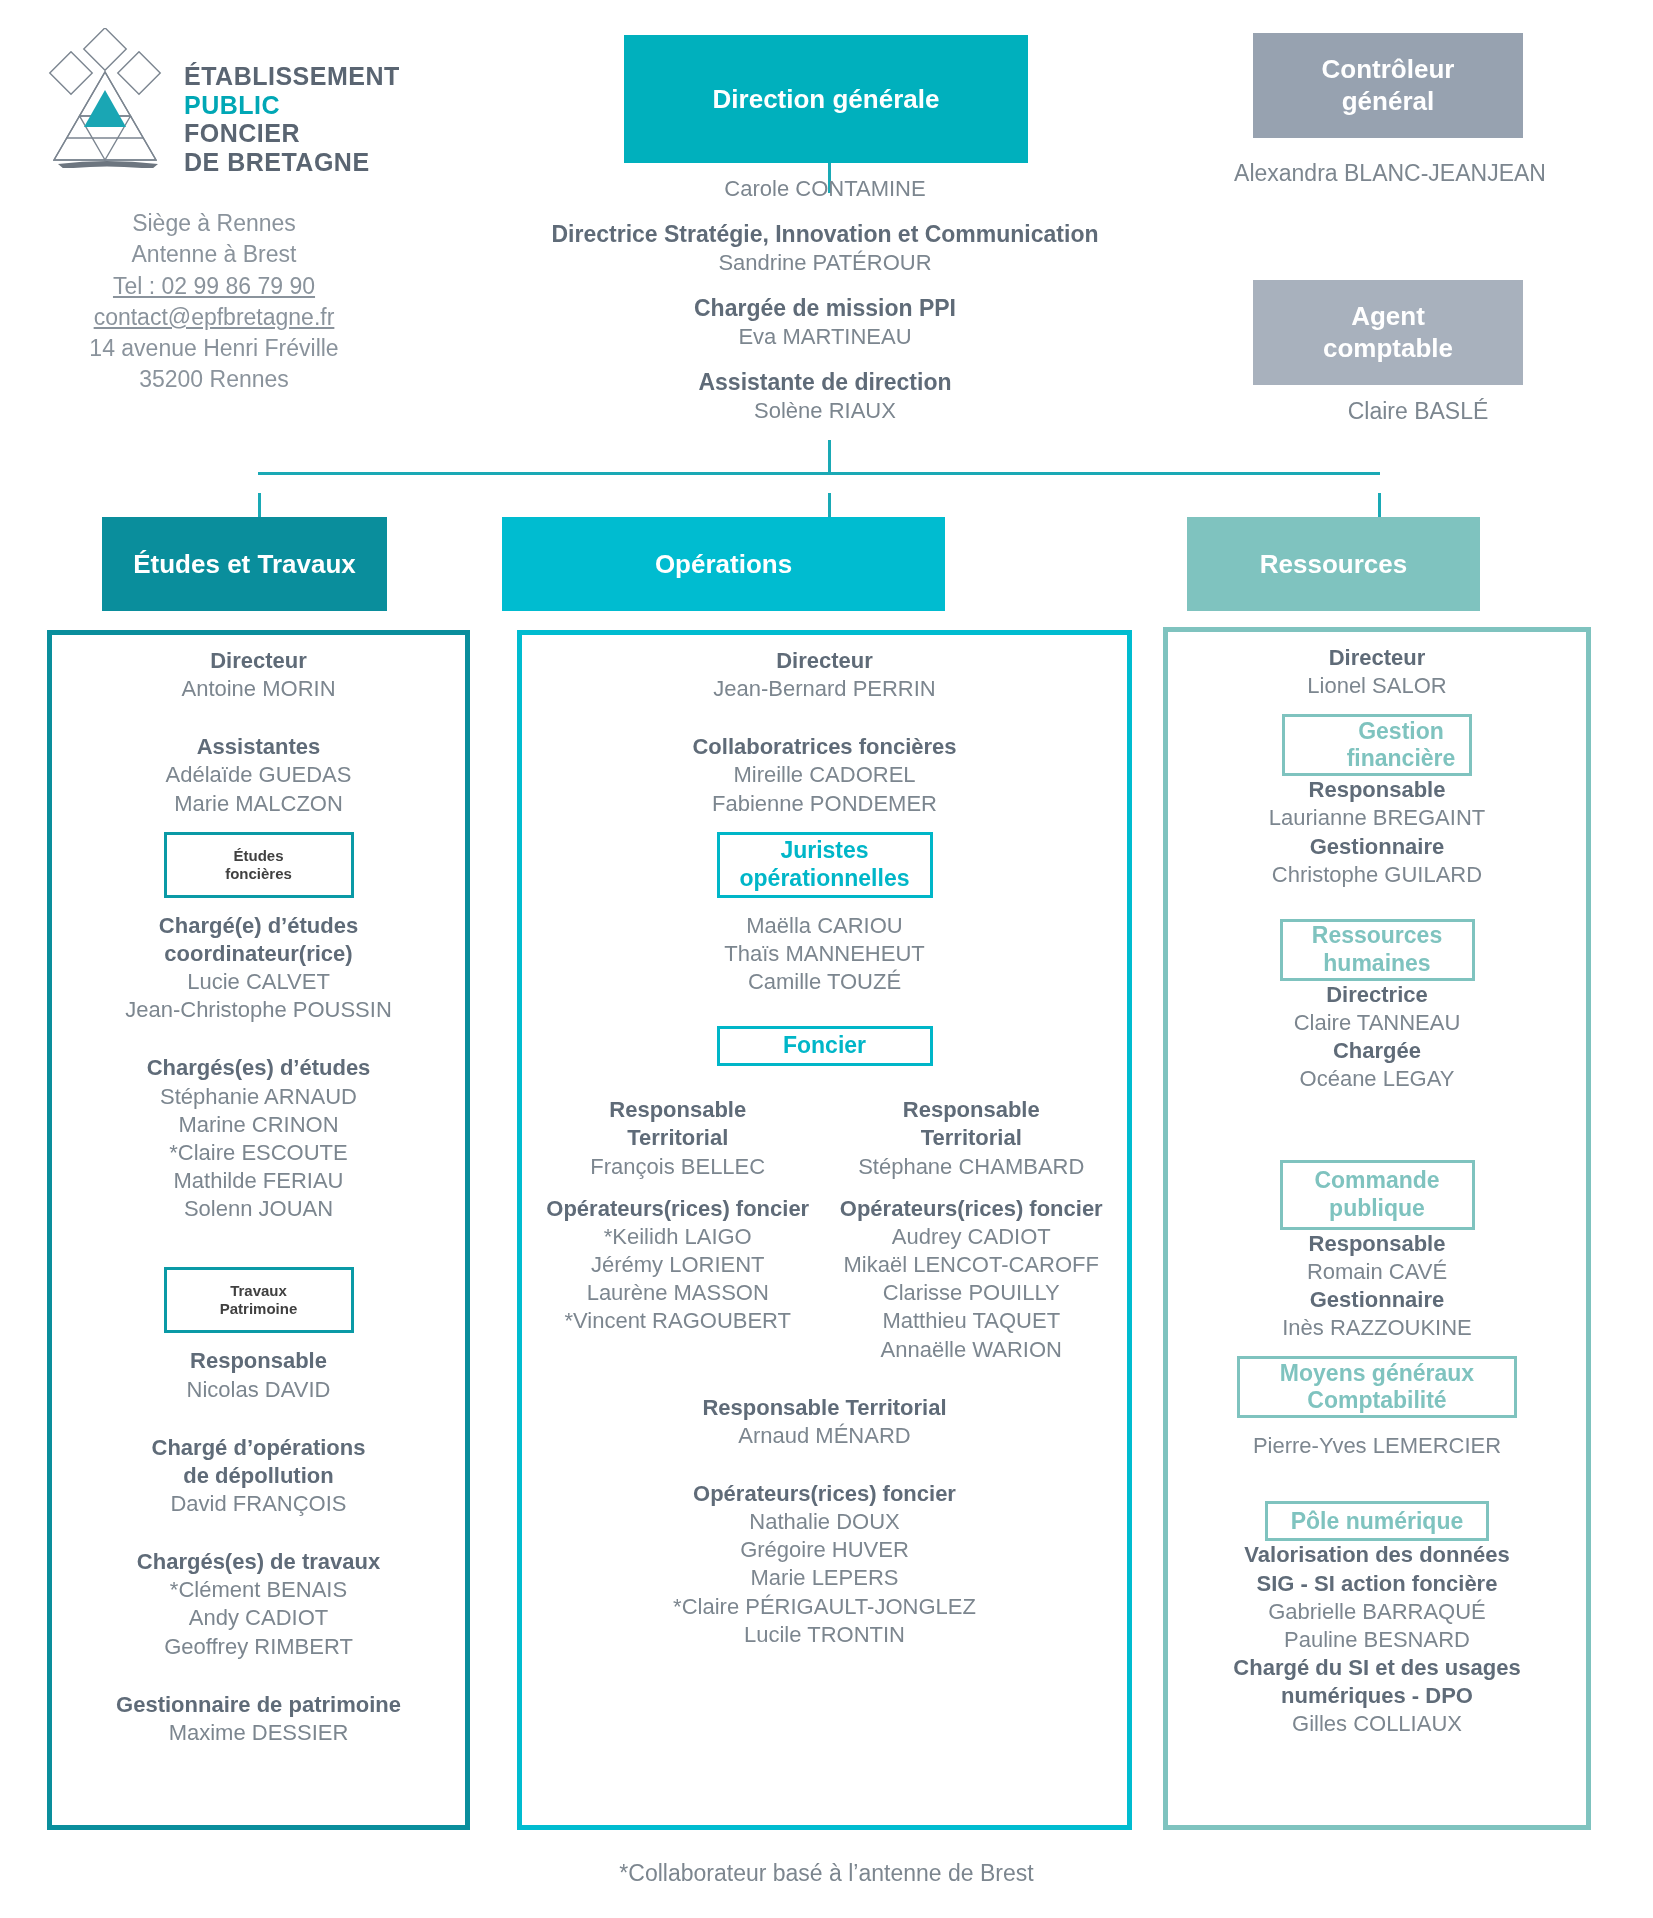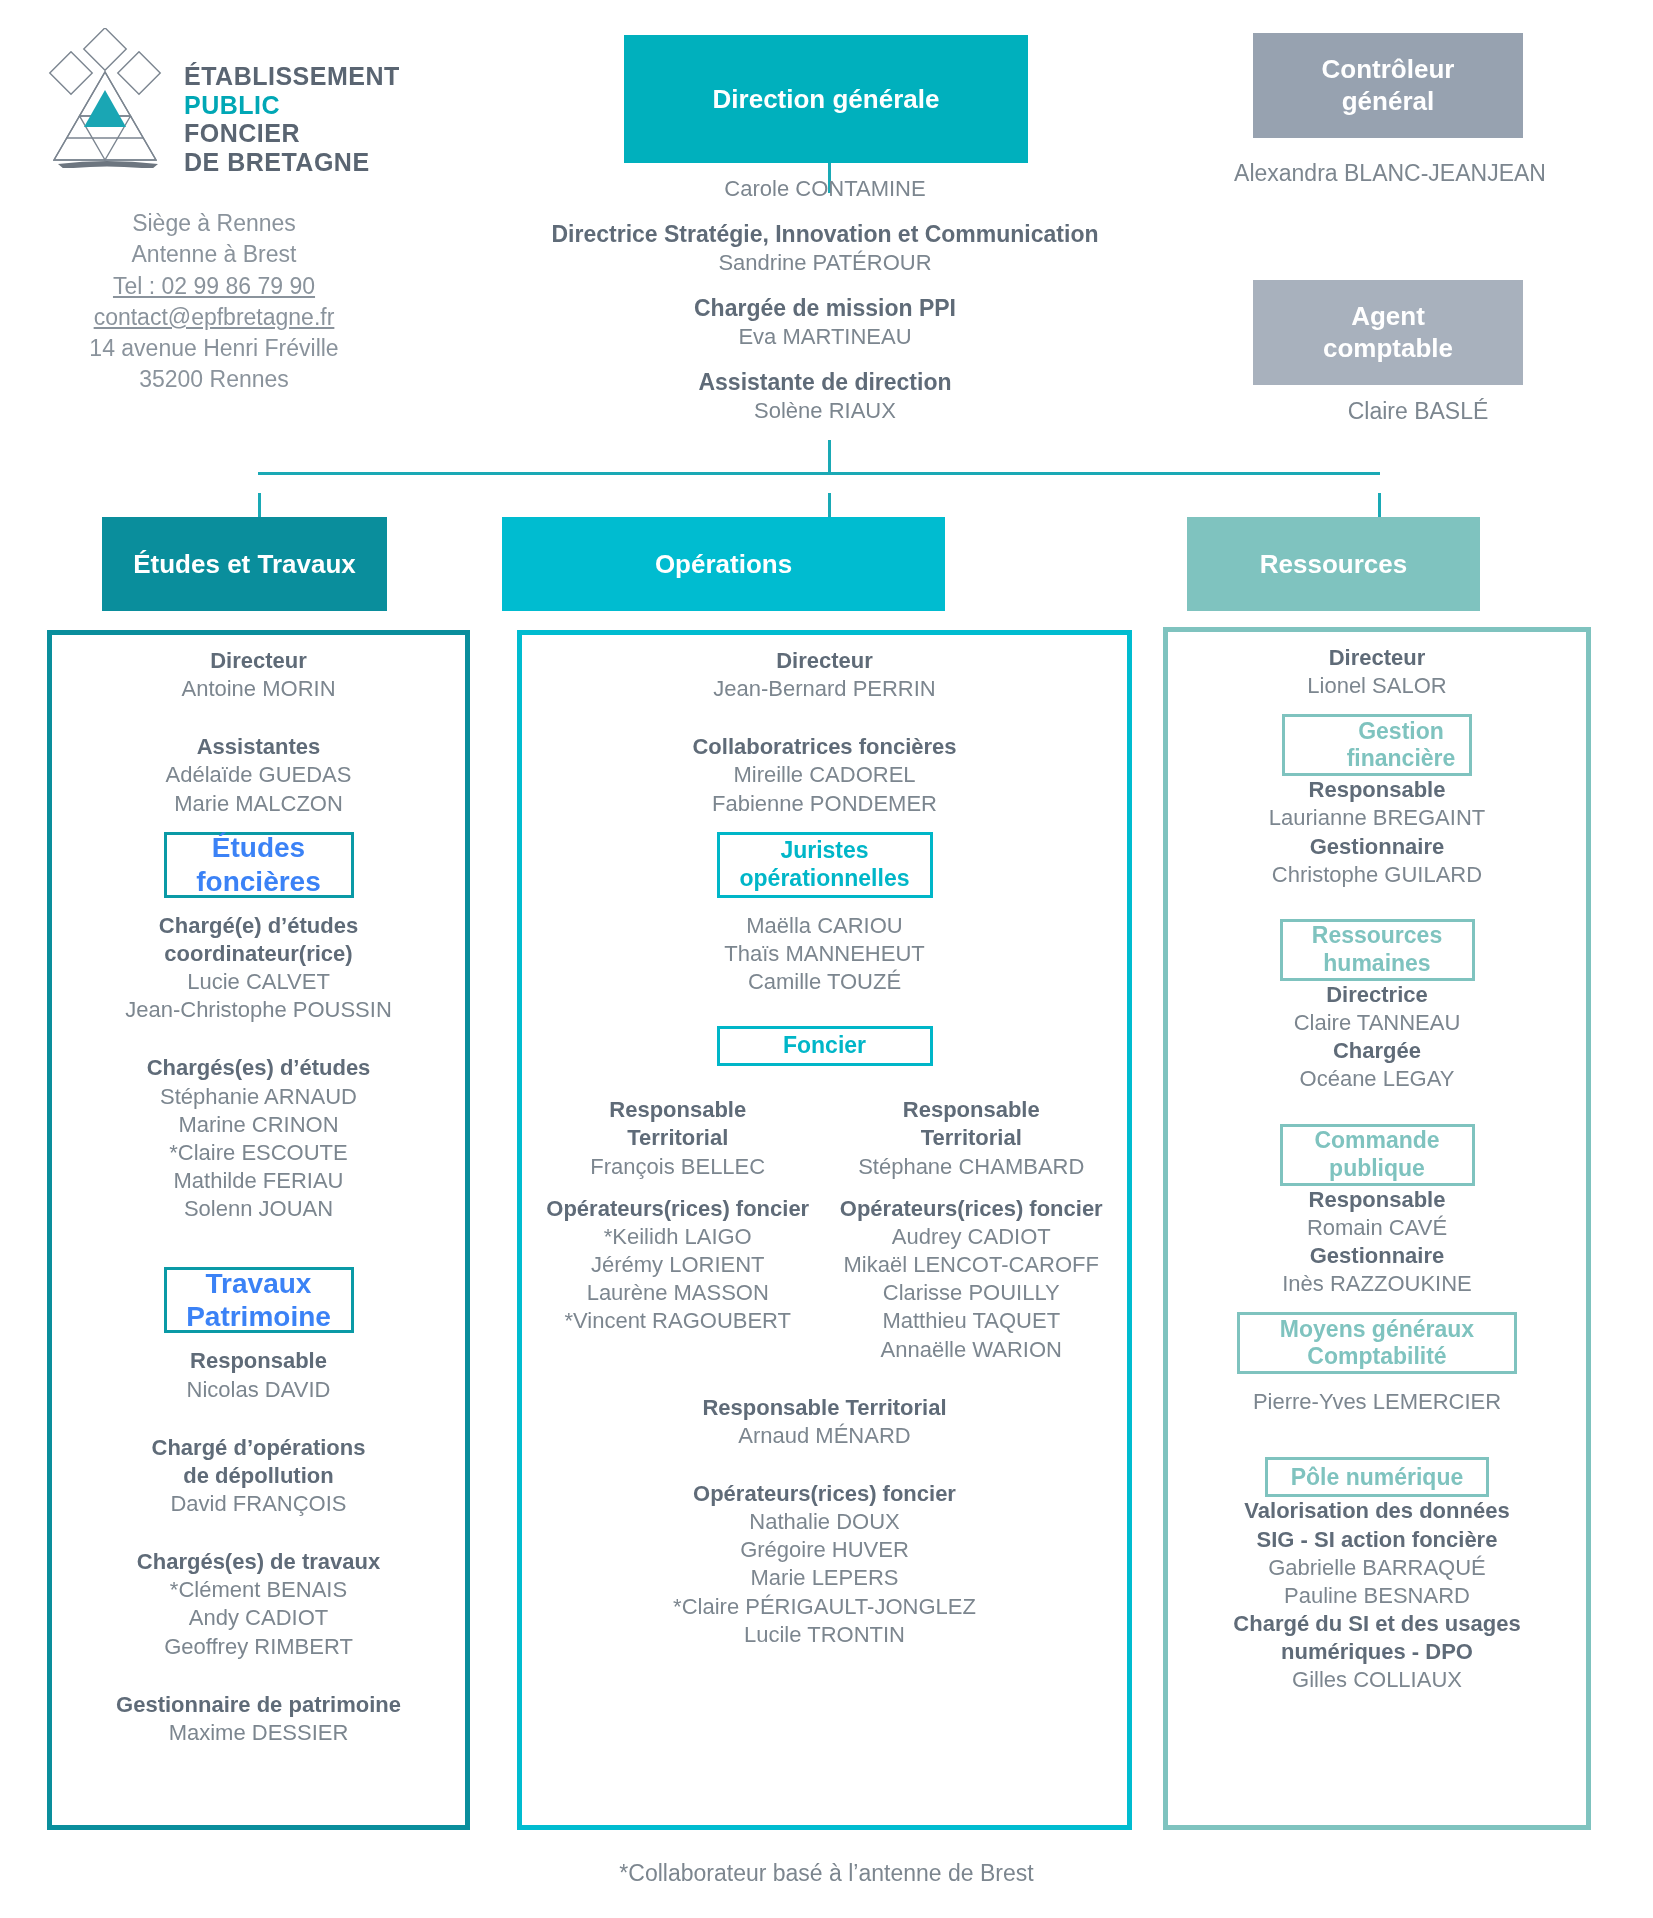--- a/index.html
+++ b/index.html
@@ -62,21 +62,21 @@
   .panel-inner{padding:12px 14px 0;}
   .stack{font-size:22px;line-height:1.28;text-align:center;}
   .stack .role{font-size:22px;}
   .sp{height:30px;}
   .sp-s{height:14px;}
   .sp-l{height:44px;}
 
   
   .sub{box-sizing:border-box;margin:0 auto;display:flex;align-items:center;justify-content:center;
        text-align:center;font-weight:bold;line-height:1.2;}
-  .sub-et{border:3px solid #0a9aa6;color:#3b82f6;font-size:28px;}
+  .sub-et{border:3px solid #0a9aa6;color:#404040;font-size:15px;}
   .sub-op{border:3px solid #00b6c8;color:#00b6c8;font-size:23px;}
   .sub-re{border:3px solid #7fc3bf;color:#7fc3bf;font-size:23px;}
 
   
   .cols2{display:flex;justify-content:space-between;gap:10px;}
   .cols2 > div{flex:1;text-align:center;font-size:22px;line-height:1.28;}
 
   
   .footnote{left:0;top:1860px;width:1653px;text-align:center;font-size:23px;color:#7c868f;}
 </style>
@@ -307,21 +307,21 @@
           <div>humaines</div>
         </div>
       </div>
 
       <div class="role">Directrice</div>
       <div class="person">Claire TANNEAU</div>
       <div class="role">Chargée</div>
       <div class="person">Océane LEGAY</div>
       <div class="sp"></div>
 
-      <div class="sub sub-re" style="width:195px;height:62px;">
+      <div class="sub sub-re" style="width:195px;height:70px;margin-top:36px;">
         <div>
           <div>Commande</div>
           <div>publique</div>
         </div>
       </div>
 
       <div class="role">Responsable</div>
       <div class="person">Romain CAVÉ</div>
       <div class="role">Gestionnaire</div>
       <div class="person">Inès RAZZOUKINE</div>

